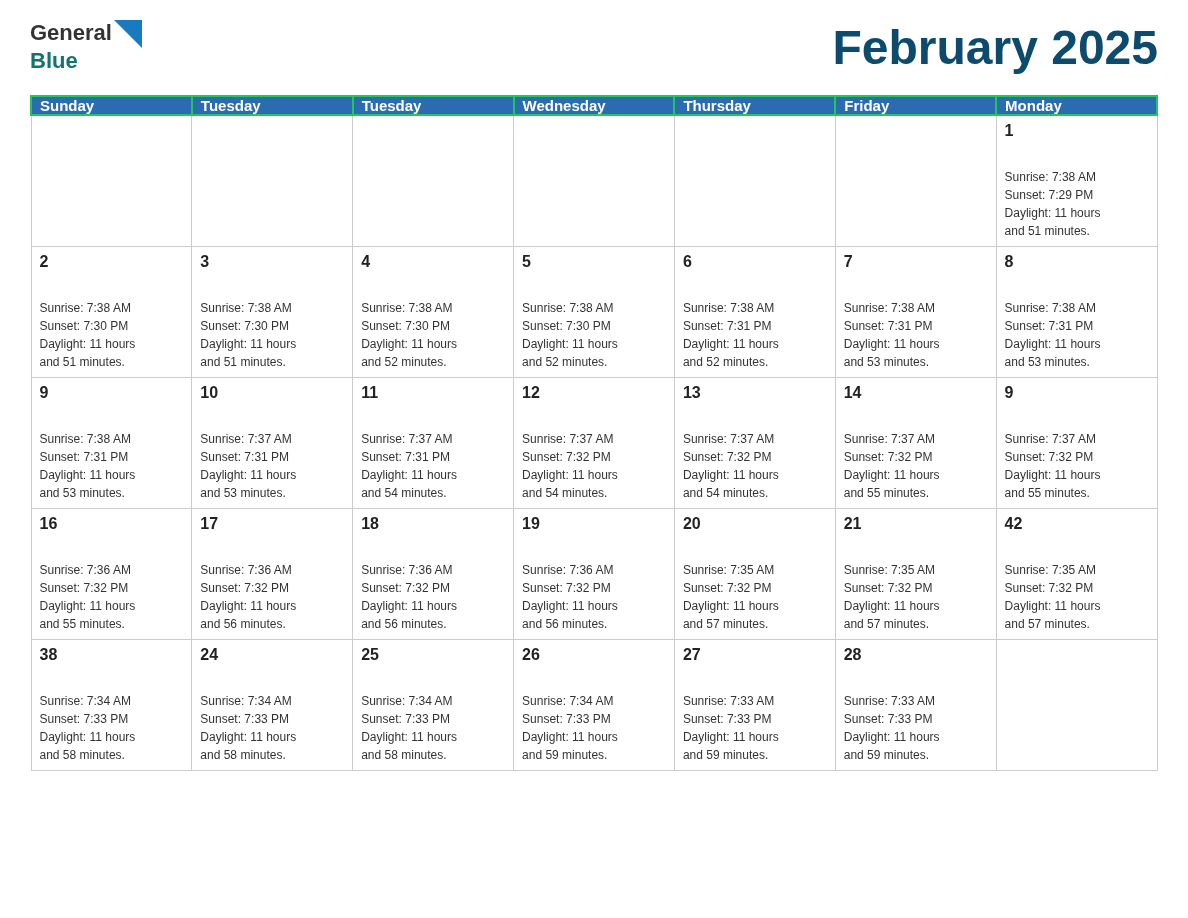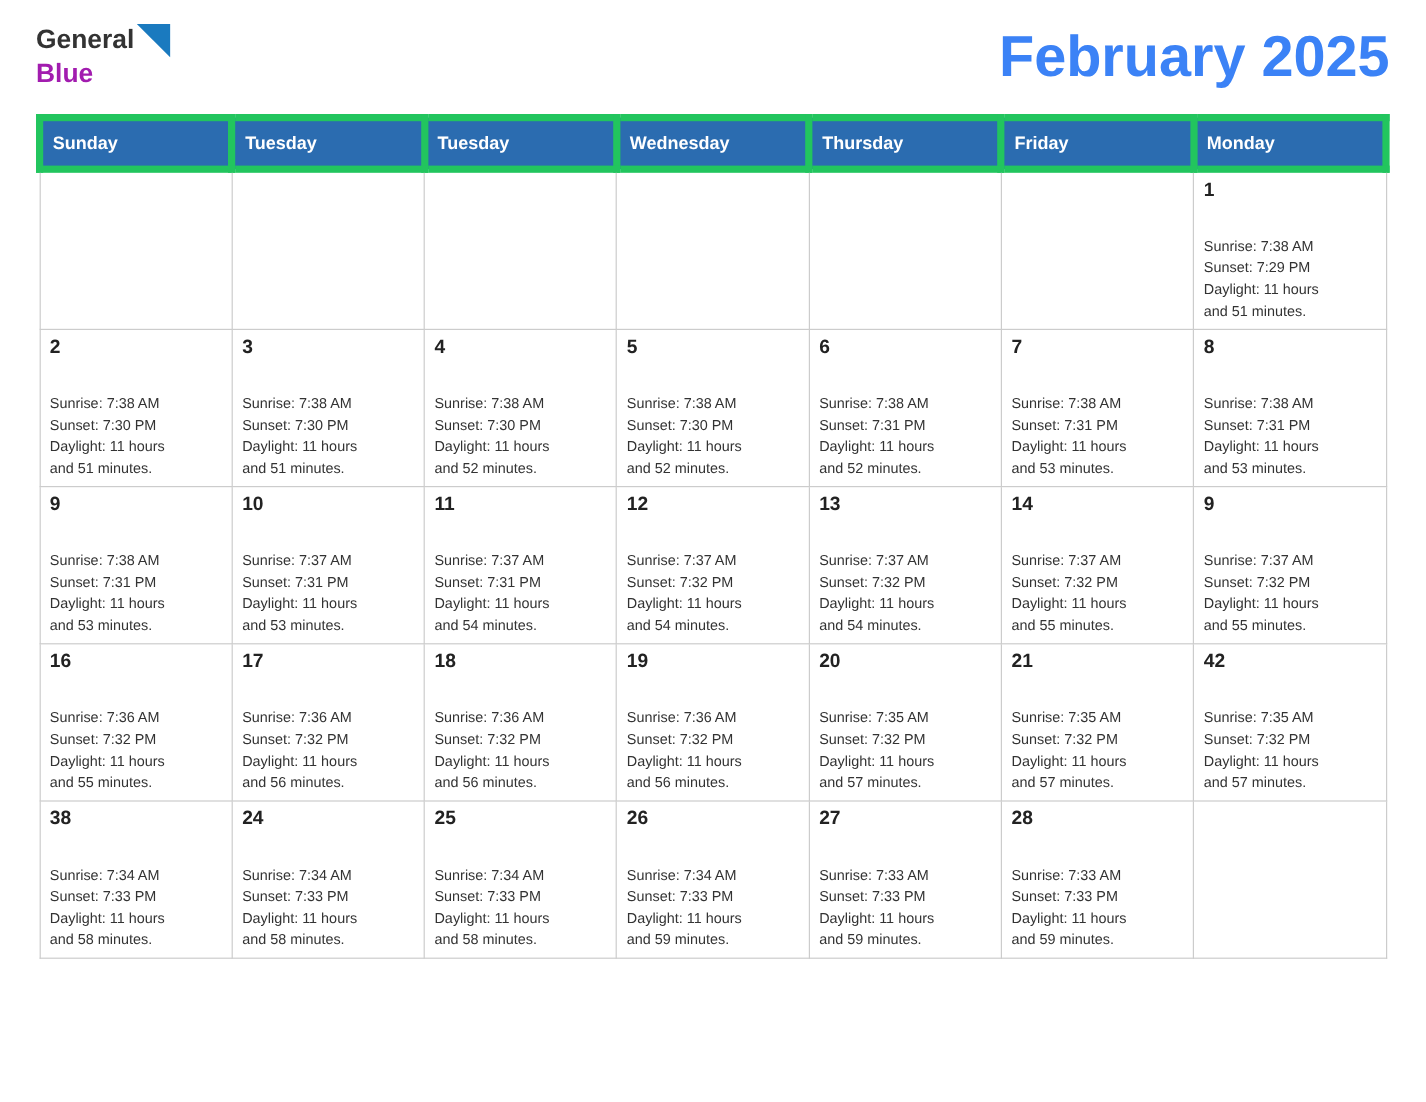--- a/index.html
+++ b/index.html
@@ -28,50 +28,50 @@
     }
     .logo-wrapper {
       display: flex;
       flex-direction: column;
       align-items: flex-start;
     }
     .logo-top {
       display: flex;
     }
     .logo-blue-text {
-      color: #a21caf;
+      color: #0f766e;
       font-size: 22px;
       font-weight: bold;
     }
     .title-section {
       text-align: right;
     }
     .title-section h1 {
       font-size: 48px;
       font-weight: bold;
-      color: #3b82f6;
+      color: #0c4a6e;
     }
     .title-section h2 {
       font-size: 22px;
       font-weight: normal;
       color: #333;
       margin-top: 4px;
     }
     .calendar {
       width: 100%;
       border-collapse: collapse;
     }
     .calendar th {
       background-color: #2b6cb0;
       color: #fff;
       font-size: 15px;
       font-weight: bold;
-      padding: 10px 8px;
+      padding: 0 8px;
       text-align: left;
-      border: 6px solid #22c55e;
+      border: 2px solid #22c55e;
     }
     .calendar td {
       border: 1px solid #ccc;
       vertical-align: top;
       padding: 6px 8px;
       width: 14.28%;
       min-height: 100px;
     }
     .day-number {
       font-size: 16px;

